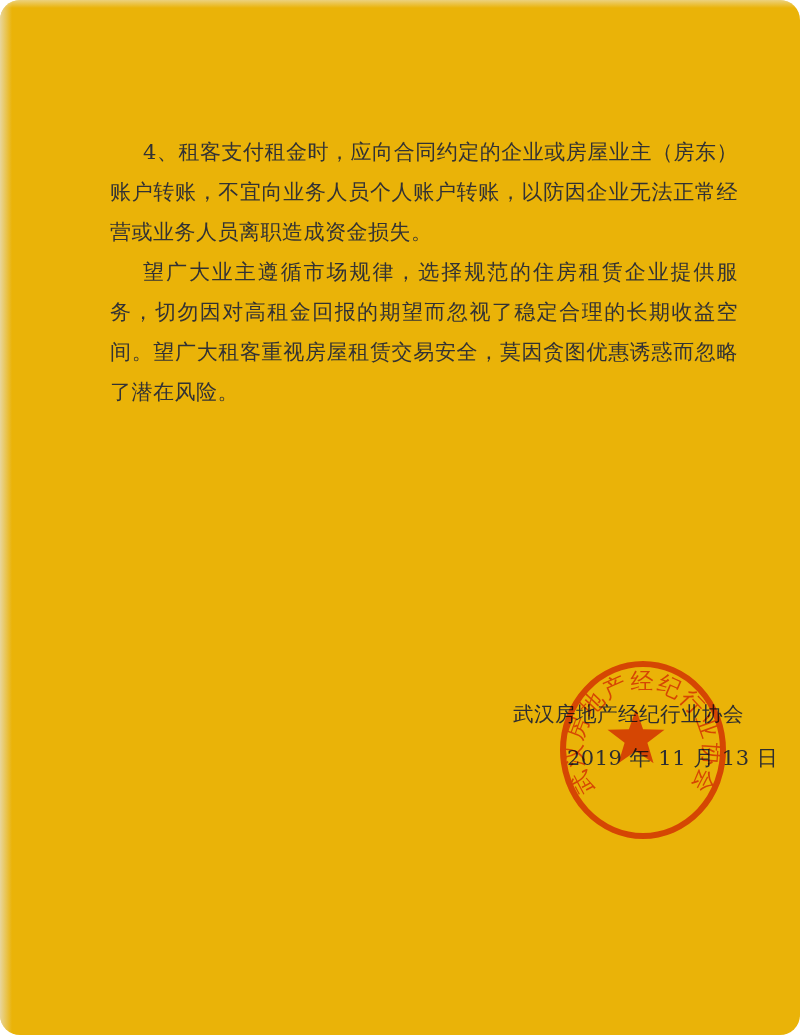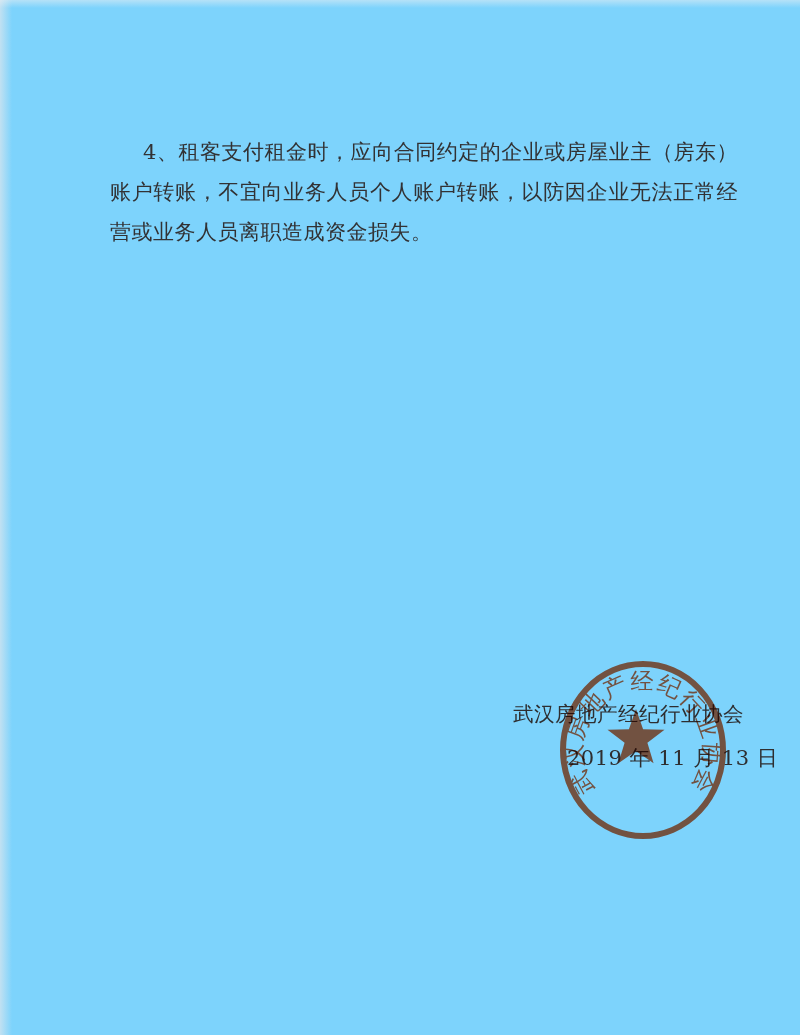--- a/index.html
+++ b/index.html
@@ -3,22 +3,23 @@
 <meta charset="utf-8">
 <style>
   html,body{margin:0;padding:0;}
   body{
     width:800px;height:1035px;overflow:hidden;
     font-family:"DejaVu Serif","Liberation Serif",serif;
     background:#ffffff;
   }
   .paper{
     position:relative;width:800px;height:1035px;
-    background:#7dd3fc;
+    background:#eab308;
     overflow:hidden;
+    border-radius:20px;
   }
   
   .edge-left{
     position:absolute;left:0;top:0;width:12px;height:100%;
     background:linear-gradient(90deg,#e6e8ec 0%,rgba(250,251,252,0) 100%);
     opacity:.65;pointer-events:none;
   }
   .edge-top{
     position:absolute;left:0;top:0;width:100%;height:8px;
     background:linear-gradient(180deg,#eef0f3 0%,rgba(250,251,252,0) 100%);
@@ -51,20 +52,21 @@
 </style>
 </head>
 <body>
 
 <div class="paper">
   <div class="edge-left"></div>
   <div class="edge-top"></div>
 
   <div class="content">
     <p>4、租客支付租金时，应向合同约定的企业或房屋业主（房东）账户转账，不宜向业务人员个人账户转账，以防因企业无法正常经营或业务人员离职造成资金损失。</p>
+    <p>望广大业主遵循市场规律，选择规范的住房租赁企业提供服务，切勿因对高租金回报的期望而忽视了稳定合理的长期收益空间。望广大租客重视房屋租赁交易安全，莫因贪图优惠诱惑而忽略了潜在风险。</p>
   </div>
 
   <div class="sig-org">武汉房地产经纪行业协会</div>
 
   <div class="sig-date">2019 年 11 月 13 日</div>
 
   <svg class="seal" width="180" height="200" viewBox="0 0 180 200">
     <defs>
       <path id="sealArc" d="M 43.3 137.2 A 61 61 0 1 1 136.7 137.2" fill="none"></path>
     </defs>

